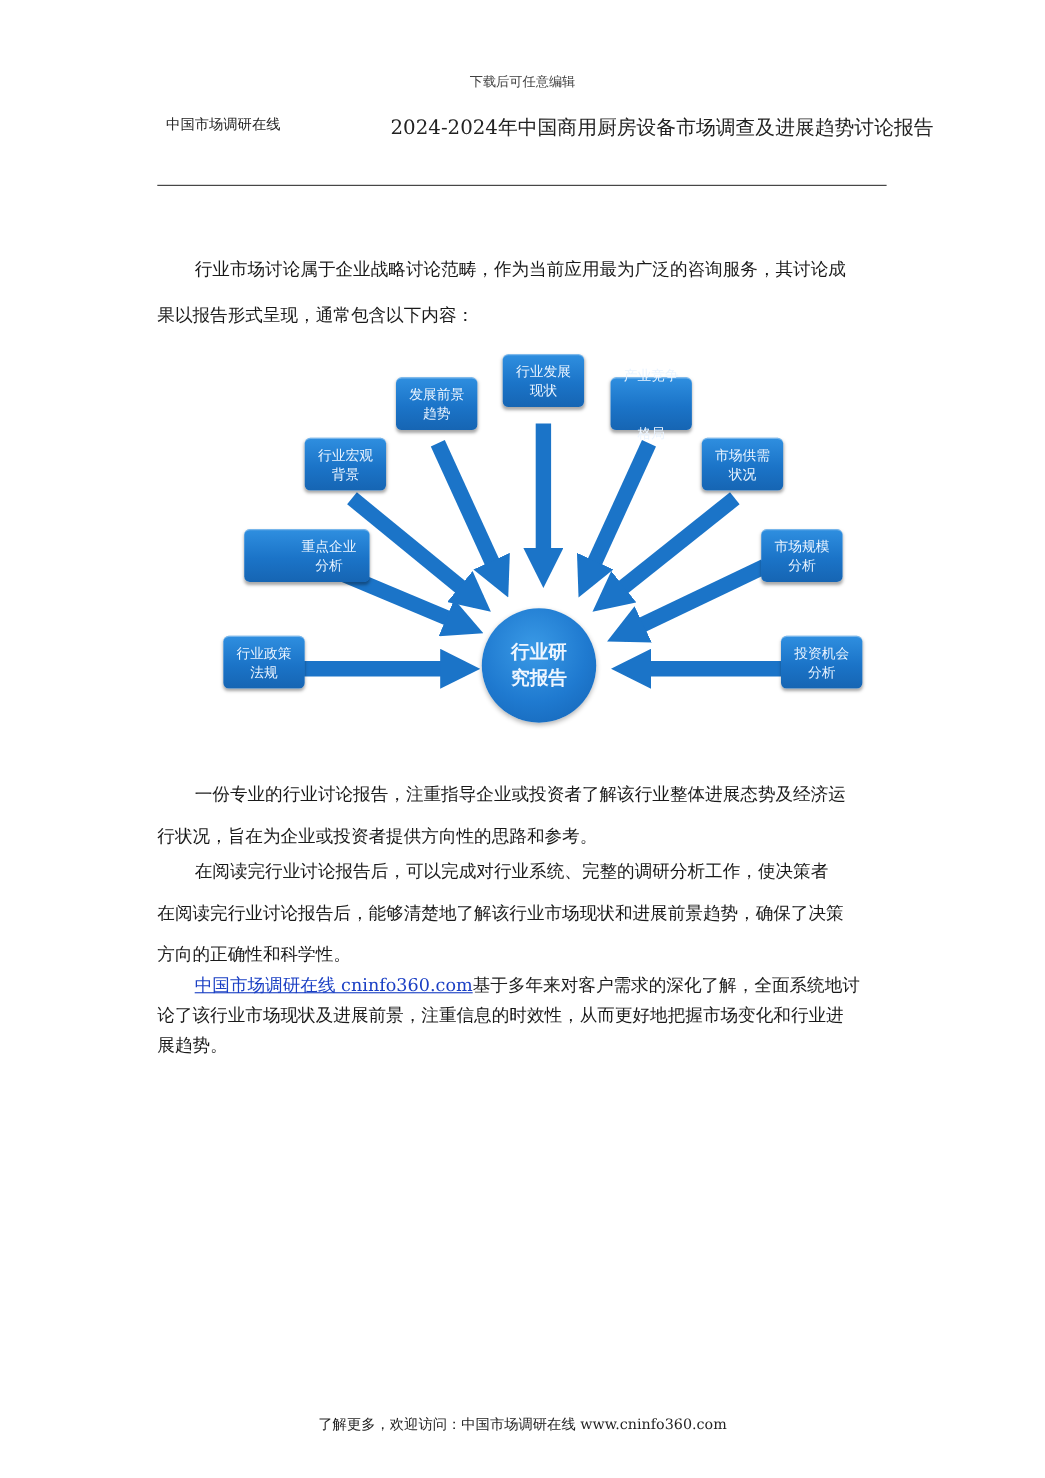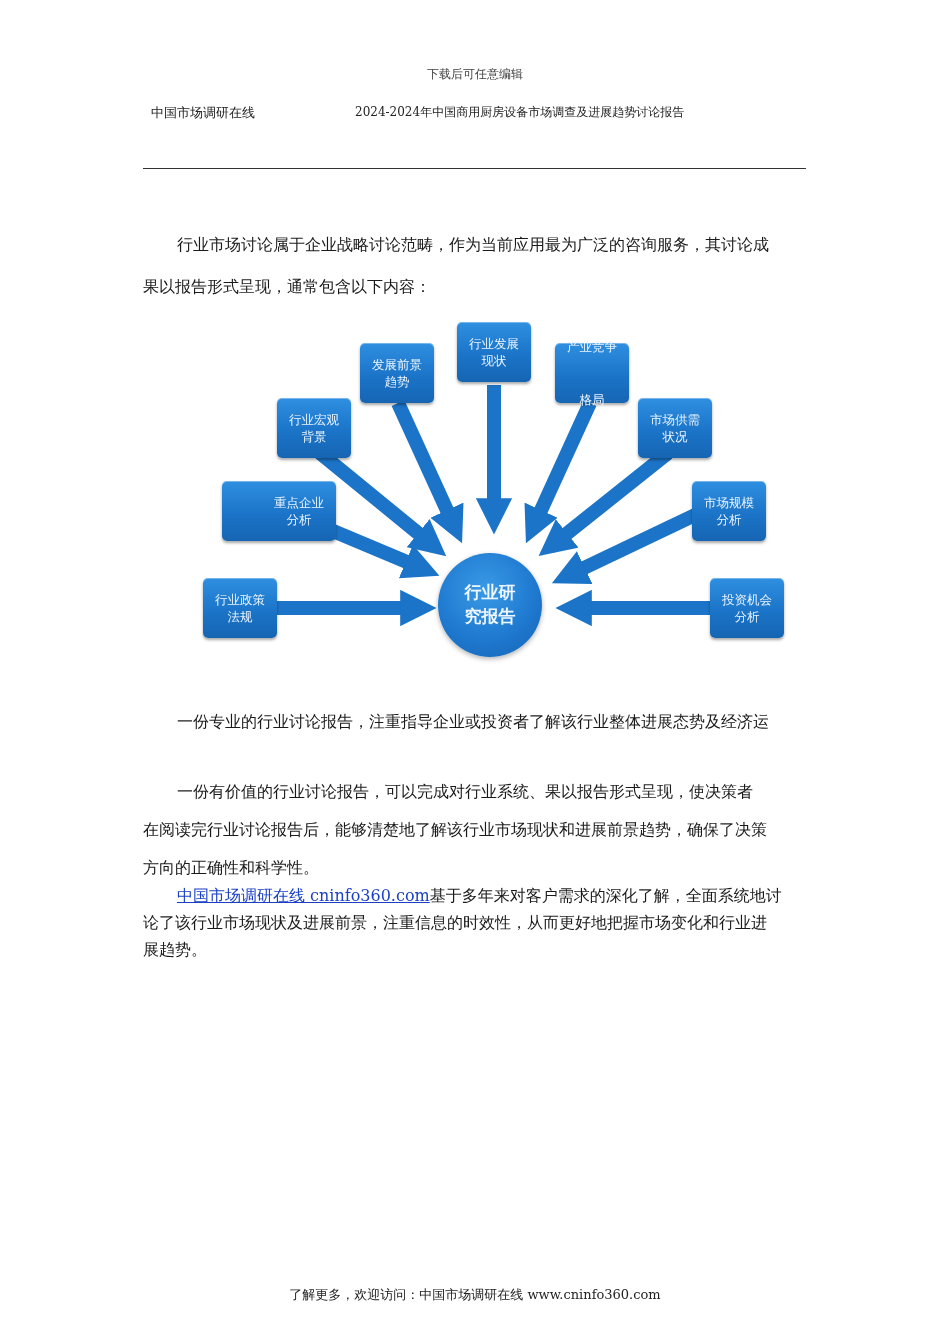--- a/index.html
+++ b/index.html
@@ -1,29 +1,29 @@
 <!DOCTYPE html>
 <html><head>
   <meta charset="utf-8">
   <style>
     html, body { margin: 0; padding: 0; background: #ffffff; }
     body { width: 950px; height: 1344px; position: relative; font-family: "DejaVu Serif", "Liberation Serif", serif; color: #1a1a1a; overflow: hidden; }
     .top-note { position: absolute; top: 66px; left: 0; width: 950px; text-align: center; font-size: 12px; color: #404040; }
     .header-left { position: absolute; top: 104px; left: 151px; font-size: 13px; color: #222; }
-    .header-right { position: absolute; top: 104px; left: 355px; font-size: 12px; color: #222; }
+    .header-right { position: absolute; top: 104px; left: 355px; font-size: 18px; color: #222; }
     .header-rule { position: absolute; top: 168px; left: 143px; width: 663px; height: 0; border-top: 1.5px solid #333; }
     .para { position: absolute; left: 143px; width: 664px; font-size: 16px; color: #1a1a1a; }
     .para .line { display: block; white-space: nowrap; }
     .indent { padding-left: 34px; }
     .link { color: #1a3fc4; text-decoration: underline; }
     .footer { position: absolute; top: 1286px; left: 0; width: 950px; text-align: center; font-size: 13px; color: #222; }
 
     .diagram { position: absolute; left: 190px; top: 315px; width: 610px; height: 360px; }
     .diagram svg { position: absolute; left: 0; top: 0; }
-    .node { position: absolute; width: 74px; height: 60px; border-radius: 5px;
+    .node { position: absolute; width: 74px; height: 48px; border-radius: 5px;
       background: linear-gradient(180deg, #2f8fe0 0%, #1b74c8 55%, #1665b3 100%);
       box-shadow: 0 2px 3px rgba(0,0,0,0.35), inset 0 1px 0 rgba(255,255,255,0.35);
       color: #eaf4ff; font-family: "DejaVu Sans", "Liberation Sans", sans-serif; font-size: 12.5px; line-height: 17px;
       display: flex; flex-direction: column; align-items: center; justify-content: center; text-align: center; }
     .center { position: absolute; left: 248px; top: 238px; width: 104px; height: 104px; border-radius: 50%;
       background: radial-gradient(circle at 45% 35%, #3a9ae6 0%, #1f7ad0 55%, #1463b4 100%);
       box-shadow: 0 2px 5px rgba(0,0,0,0.3);
       color: #eef6ff; font-family: Liberation Serif, serif; font-weight: bold; font-size: 17px; line-height: 24px;
       display: flex; flex-direction: column; align-items: center; justify-content: center; }
   </style>
@@ -102,24 +102,25 @@
   </div>
 
   <div class="center">
     <span>行业研</span>
     <span>究报告</span>
   </div>
 </div>
 
 <div class="para" style="top:703px; line-height:38px;">
   <span class="line indent">一份专业的行业讨论报告，注重指导企业或投资者了解该行业整体进展态势及经济运</span>
+  <span class="line">行状况，旨在为企业或投资者提供方向性的思路和参考。</span>
 </div>
 
 <div class="para" style="top:773px; line-height:38px;">
-  <span class="line indent">一份有价值的行业讨论报告，可以完成对行业系统、果以报告形式呈现，使决策者</span>
+  <span class="line indent">在阅读完行业讨论报告后，可以完成对行业系统、完整的调研分析工作，使决策者</span>
   <span class="line">在阅读完行业讨论报告后，能够清楚地了解该行业市场现状和进展前景趋势，确保了决策</span>
   <span class="line">方向的正确性和科学性。</span>
 </div>
 
 <div class="para" style="top:882px; line-height:27px;">
   <span class="line indent"><a class="link">中国市场调研在线 cninfo360.com</a><span>基于多年来对客户需求的深化了解，全面系统地讨</span></span>
   <span class="line">论了该行业市场现状及进展前景，注重信息的时效性，从而更好地把握市场变化和行业进</span>
   <span class="line">展趋势。</span>
 </div>
 

